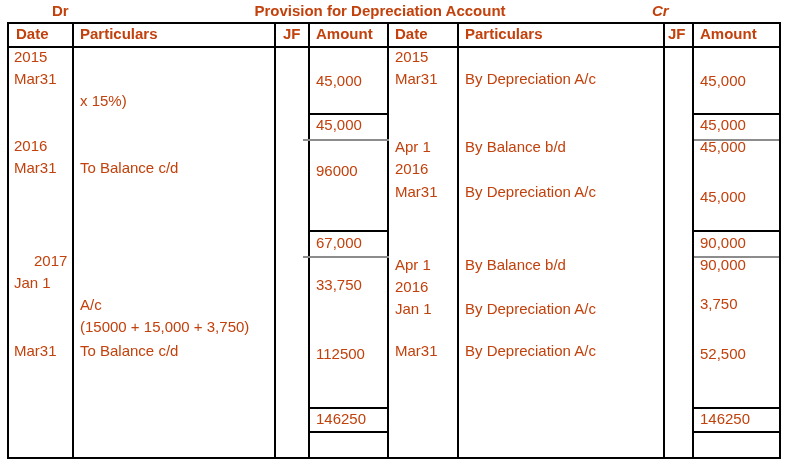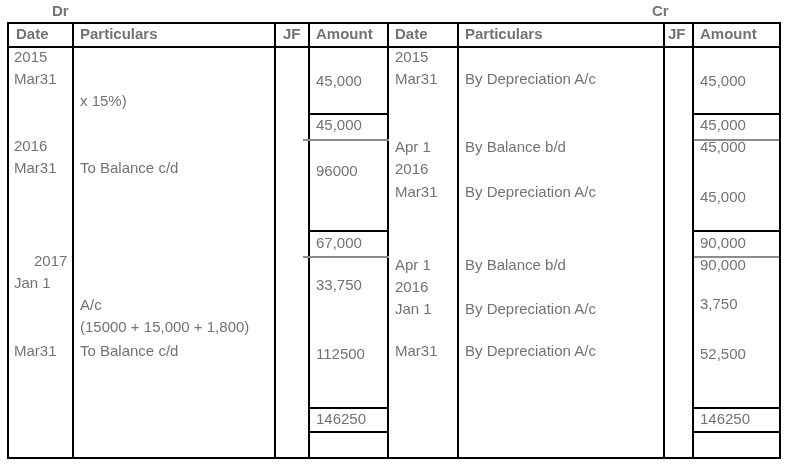--- a/index.html
+++ b/index.html
@@ -1,34 +1,35 @@
 <!DOCTYPE html>
 <html><head>
 <meta charset="utf-8">
 <style>
   html,body{margin:0;padding:0;background:#fff;}
   .page{position:relative;width:788px;height:465px;background:#ffffff;overflow:hidden;
-        font-family:"Liberation Sans",sans-serif;color:#737373;}
+        font-family:"Liberation Sans",sans-serif;color:#c2410c;}
   .t{position:absolute;font-size:15px;line-height:20px;white-space:nowrap;}
   .b{font-weight:bold;}
   .center{text-align:center;}
   .just{word-spacing:12px;}
   .wavy{text-decoration:underline;text-decoration-style:wavy;text-decoration-color:#43a047;
         text-decoration-thickness:1px;text-underline-offset:3px;}
   .vl{position:absolute;top:22px;height:437px;width:2px;background:#000;}
   .hl{position:absolute;height:2px;background:#000;}
   .hl-gray{position:absolute;height:2px;background:#8c8c8c;}
 </style>
 </head>
 <body>
 
 <div class="page">
 
   <span class="t b" style="left:52px;top:1px;">Dr</span>
-  <span class="t b" style="left:652px;top:1px;">Cr</span>
+  <span class="t b center" style="left:180px;top:1px;width:400px;">Provision for Depreciation Account</span>
+  <span class="t b" style="left:652px;top:1px;font-style:italic;">Cr</span>
 
   <div class="hl" style="left:7px;top:22px;width:774px;"></div>
   <div class="hl" style="left:7px;top:457px;width:774px;"></div>
   <div class="vl" style="left:7px;"></div>
   <div class="vl" style="left:779px;"></div>
 
   <div class="vl" style="left:72px;"></div>
   <div class="vl" style="left:274px;"></div>
   <div class="vl" style="left:308px;"></div>
   <div class="vl" style="left:387px;"></div>
@@ -61,21 +62,21 @@
   <span class="t" style="left:80px;top:158px;">To Balance c/d</span>
   <span class="t" style="left:316px;top:161px;">96000</span>
 
   <div class="hl" style="left:308px;top:230px;width:81px;"></div>
   <span class="t" style="left:316px;top:233px;">67,000</span>
   <div class="hl-gray" style="left:303px;top:256px;width:86px;"></div>
 
   <span class="t" style="left:14px;top:251px;margin-left:20px;">2017</span>
   <span class="t" style="left:14px;top:273px;">Jan 1</span>
   <span class="t" style="left:80px;top:295px;">A/c</span>
-  <span class="t" style="left:80px;top:317px;">(15000 + 15,000 + 1,800)</span>
+  <span class="t" style="left:80px;top:317px;">(15000 + 15,000 + 3,750)</span>
   <span class="t" style="left:316px;top:275px;">33,750</span>
 
   <span class="t" style="left:14px;top:341px;">Mar31</span>
   <span class="t" style="left:80px;top:341px;">To Balance c/d</span>
   <span class="t" style="left:316px;top:344px;">112500</span>
 
   <div class="hl" style="left:308px;top:407px;width:81px;"></div>
   <span class="t" style="left:316px;top:409px;">146250</span>
   <div class="hl" style="left:308px;top:431px;width:81px;"></div>
 

